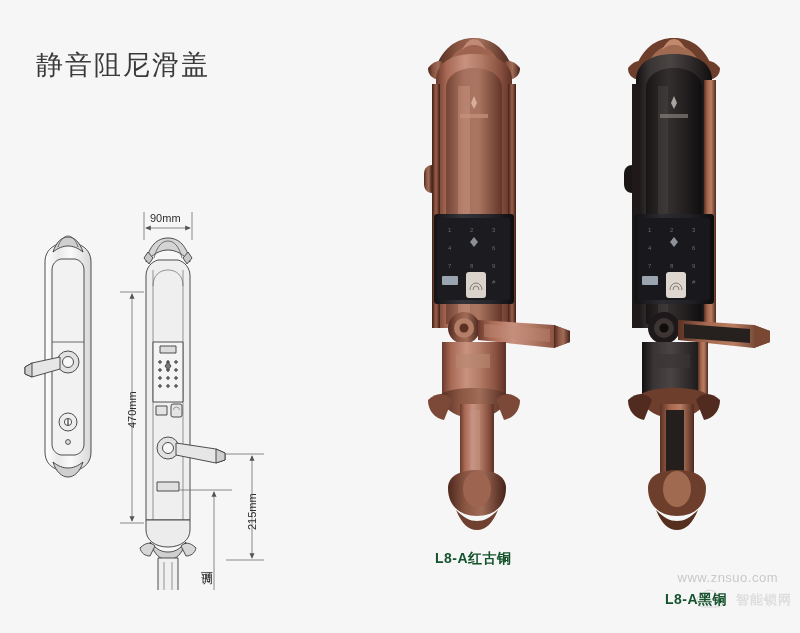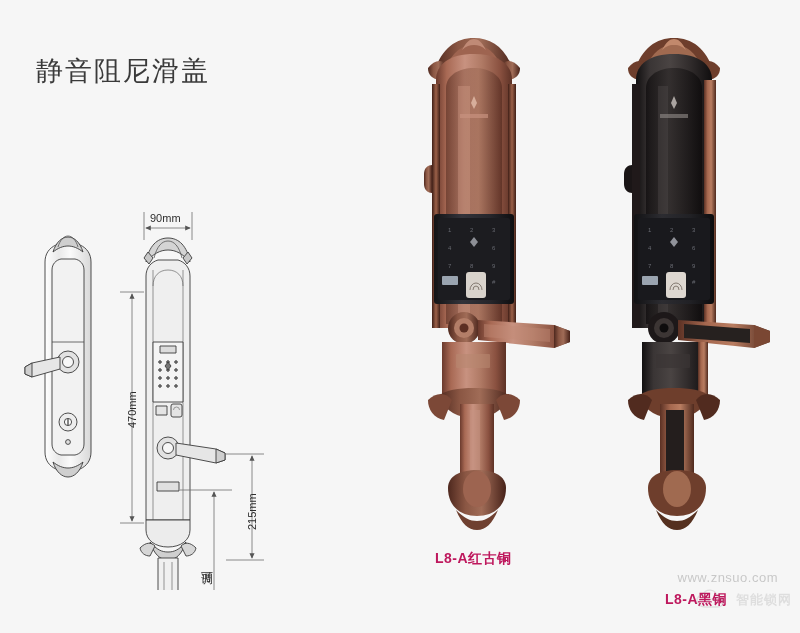--- a/index.html
+++ b/index.html
@@ -11,40 +11,40 @@
   }
   .stage{position:absolute;inset:0;}
 
   
   .heading{position:absolute;left:36px;top:42px;}
   .model-title{
     font-size:52px;font-weight:700;color:#2b2b2b;
     letter-spacing:-1px;line-height:1;
   }
   .model-sub{
-    font-size:27px;color:#3a3a3a;margin-top:16px;
+    font-size:27px;color:#3a3a3a;margin-top:10px;
     letter-spacing:2px;line-height:1;font-weight:400;
   }
 
   
   .tech{position:absolute;left:20px;top:190px;width:270px;height:400px;}
   .dim-text{
     position:absolute;font-size:11px;color:#2e2e2e;
     font-family:"Liberation Sans",sans-serif;white-space:nowrap;
   }
   .dim-text.vert{transform:rotate(-90deg);transform-origin:left top;}
   .dim-text.vert-cn{
     writing-mode:vertical-rl;text-orientation:upright;
     letter-spacing:1px;
   }
 
   
   .figure{position:absolute;}
   .caption{
-    position:absolute;font-size:14px;font-weight:700;color:#be185d;
+    position:absolute;font-size:14px;font-weight:700;color:#14532d;
     white-space:nowrap;letter-spacing:0.5px;padding-left:15px;
   }
 
   
   .watermark{
     position:absolute;right:8px;bottom:22px;
     display:flex;align-items:center;gap:6px;
     opacity:.22;
   }
   .wm-text{font-size:13px;color:#8d8d8d;letter-spacing:1px;font-weight:700;}

